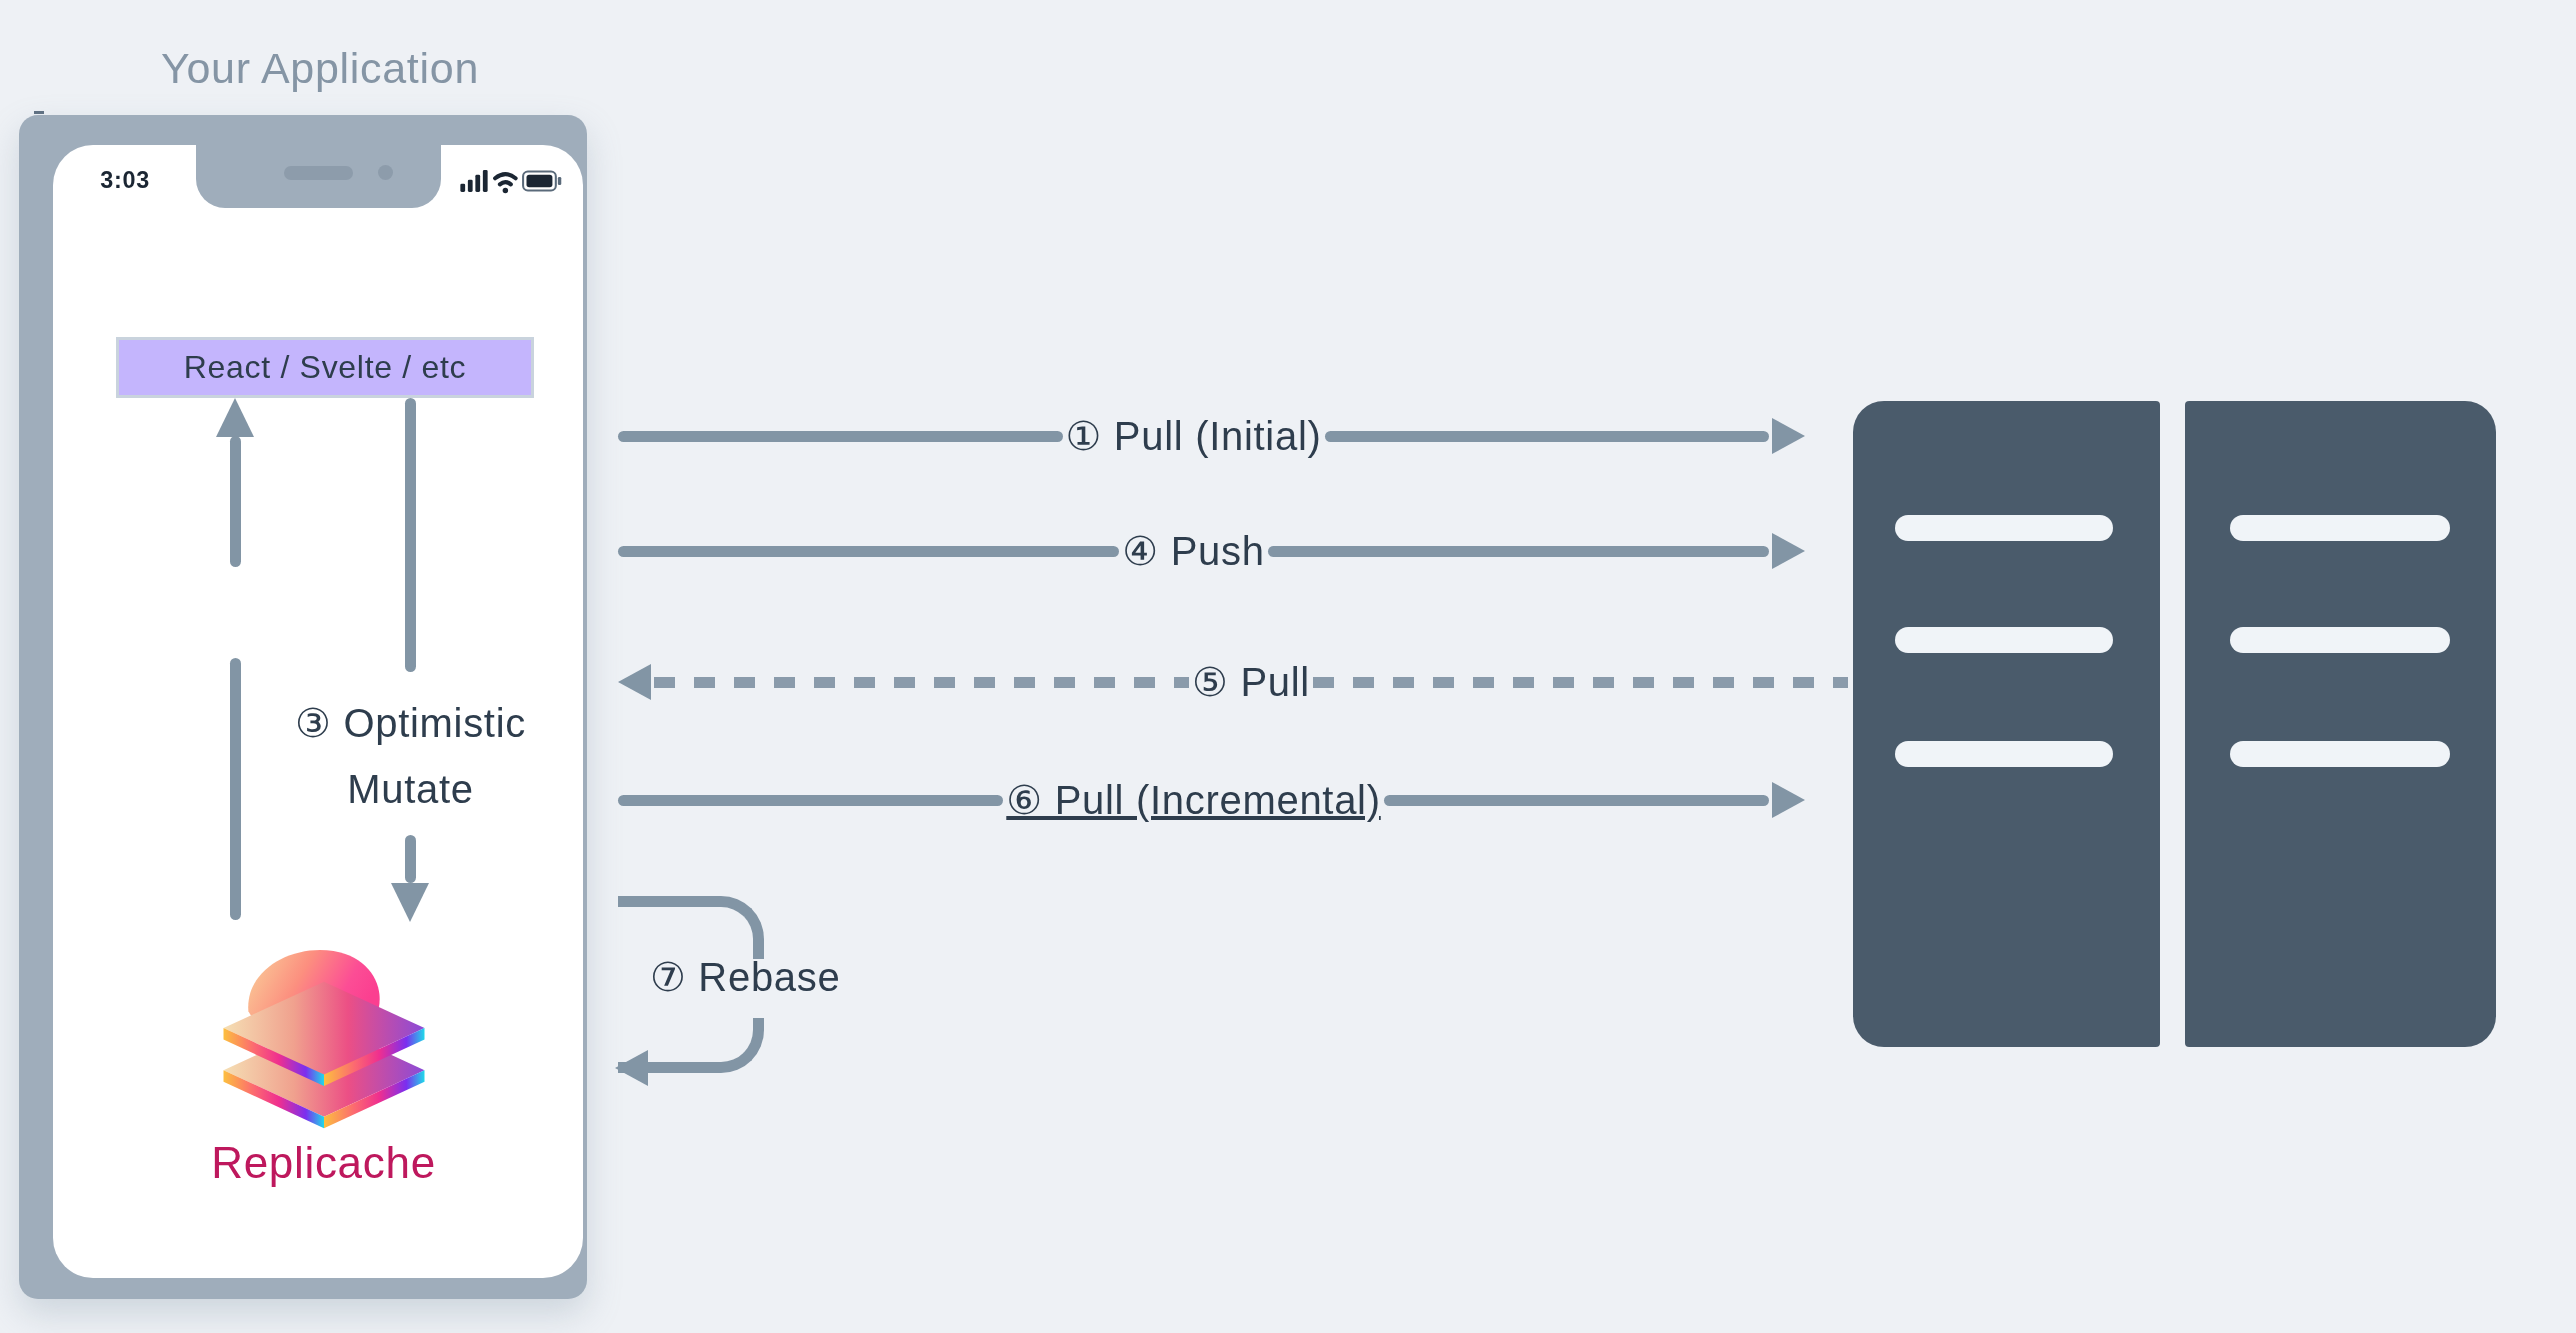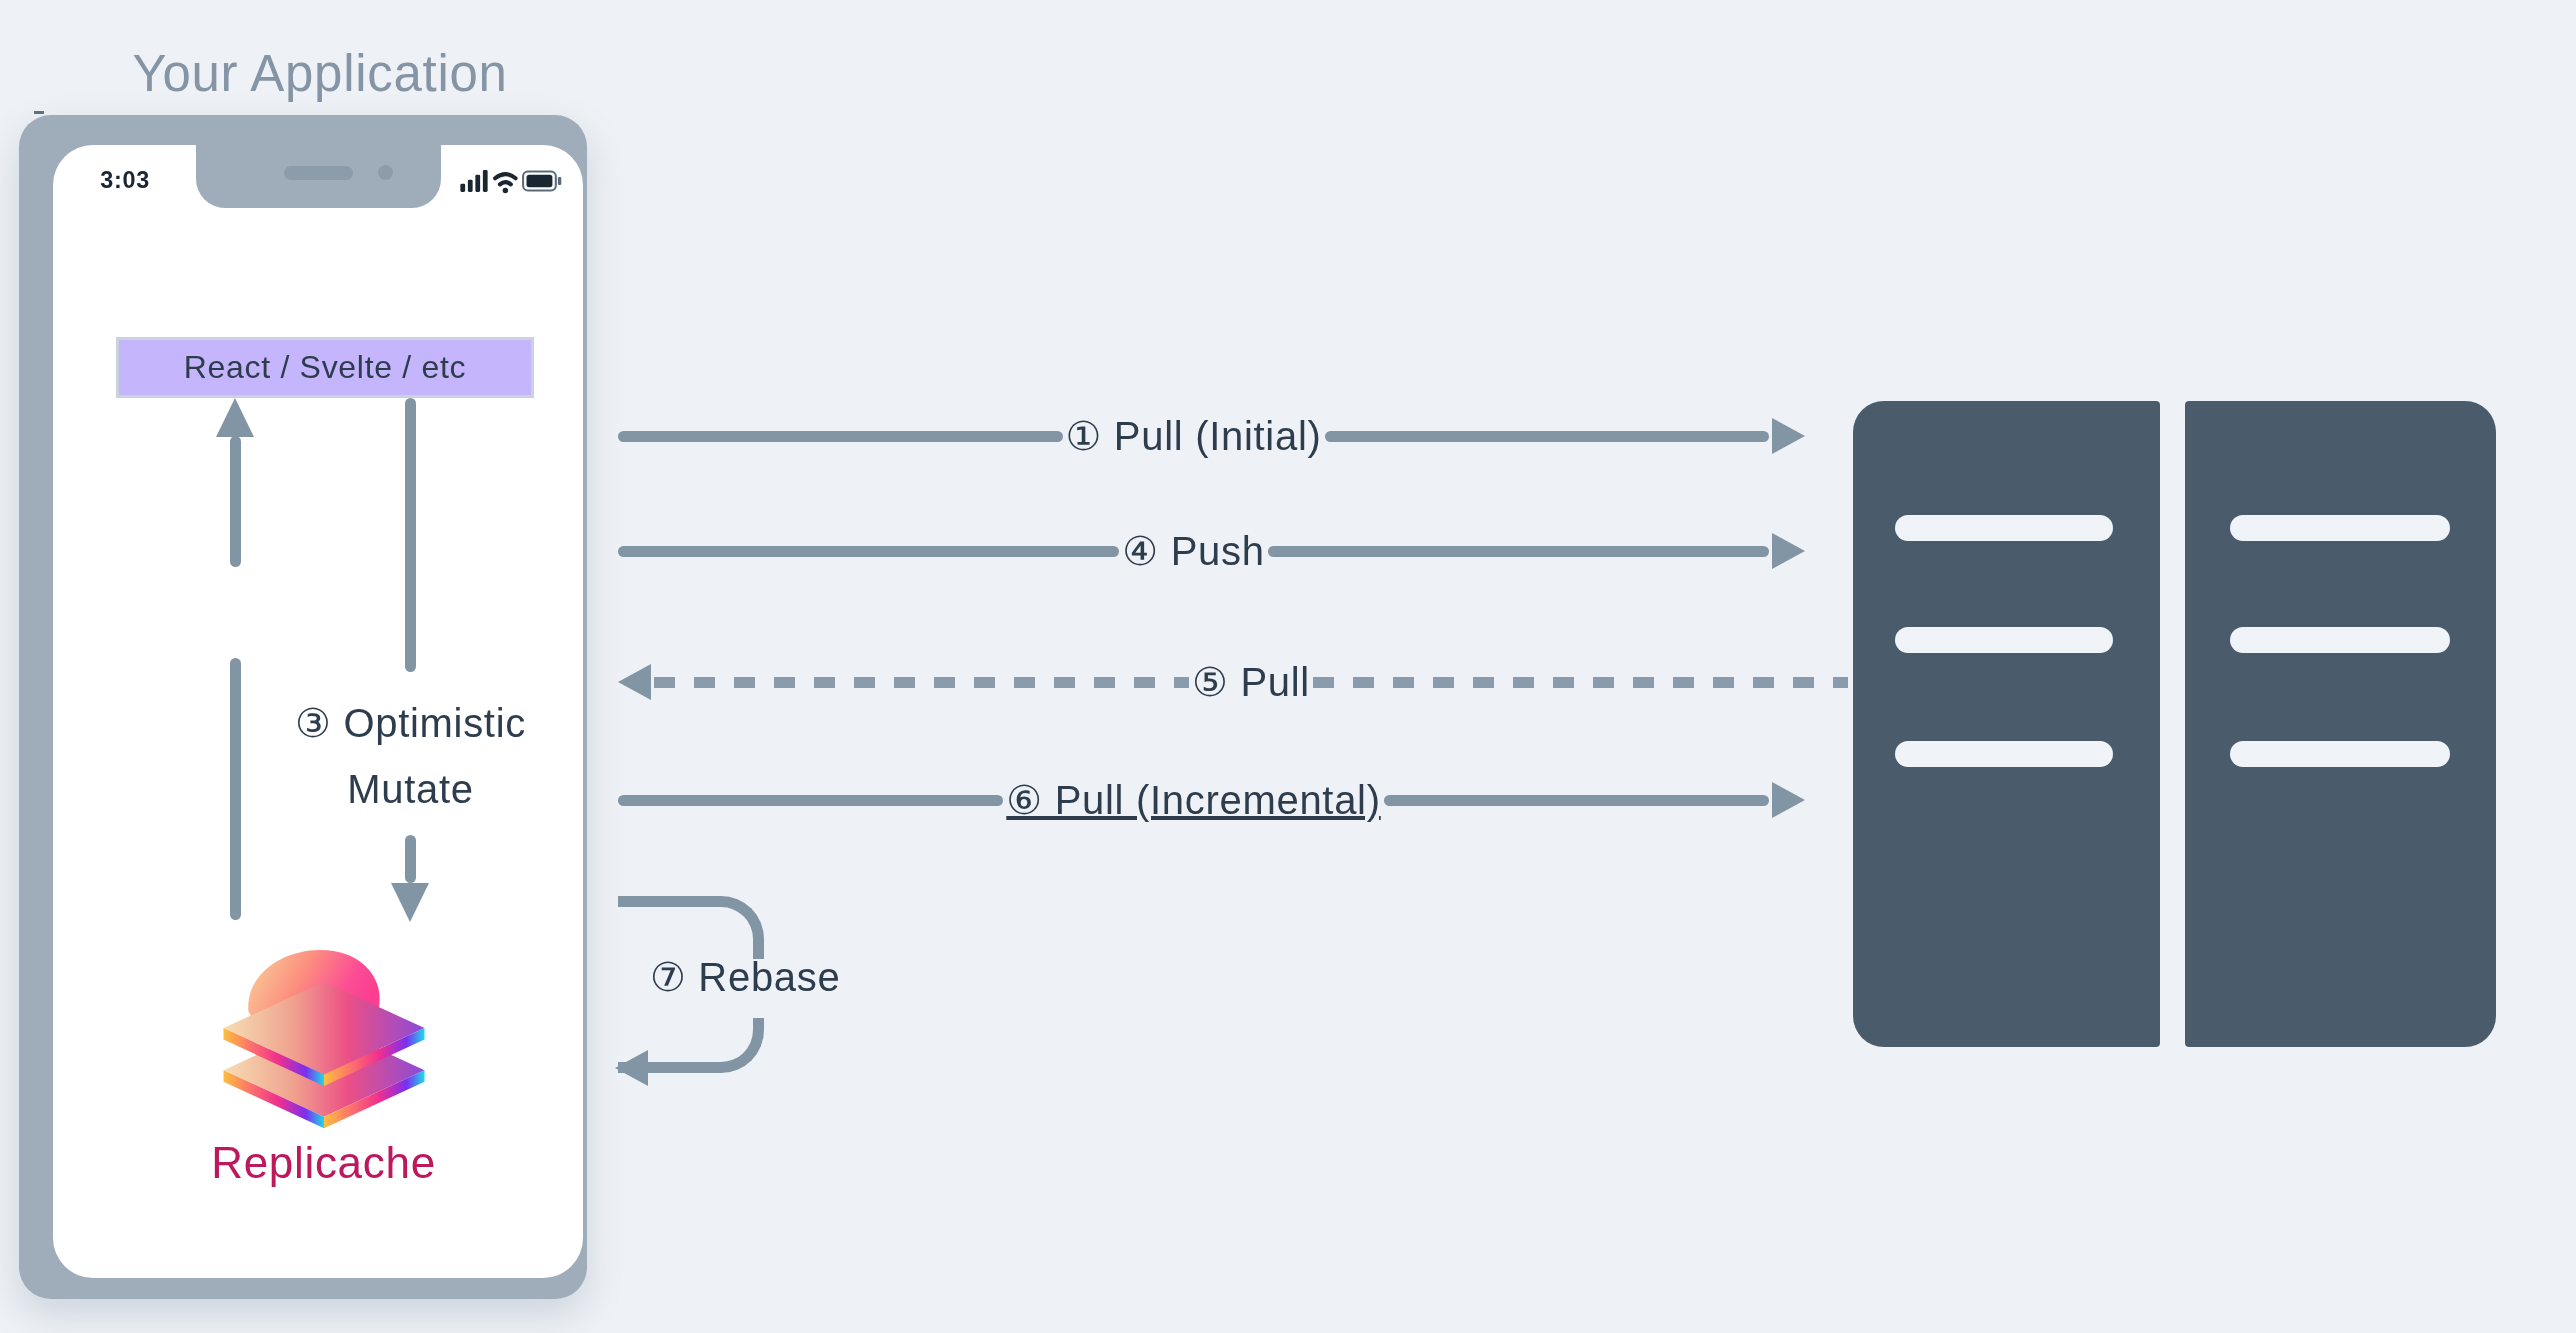--- a/index.html
+++ b/index.html
@@ -3,23 +3,23 @@
 <meta charset="utf-8">
 <style>
   html,body{margin:0;padding:0;background:#eef1f5;}
   #canvas{
     position:relative;width:2576px;height:1334px;overflow:hidden;
     background:#eef1f5;
     font-family:"Liberation Sans",sans-serif;
     color:#2e3d4d;
   }
   .abs{position:absolute;}
-  .title{font-size:51px;letter-spacing:0.7px;color:#8595a5;text-align:center;white-space:nowrap;}
+  .title{font-size:43px;letter-spacing:0.7px;color:#8595a5;text-align:center;white-space:nowrap;}
   
-  .phone-frame{left:19.3px;top:115px;width:568px;height:1184px;background:#9fadbb;border-radius:32px;
+  .phone-frame{left:19.3px;top:115px;width:568px;height:1184px;background:#9fadbb;border-radius:19px;
                box-shadow:0 15px 34px rgba(130,148,165,.30);}
   .phone-screen{left:34px;top:30px;width:530px;height:1133px;background:#ffffff;border-radius:40px;}
   .notch{left:177px;top:30px;width:245px;height:63px;background:#9fadbb;border-radius:0 0 29px 29px;}
   .speaker{left:265px;top:51px;width:69px;height:13.8px;background:#8d9cab;border-radius:6.9px;}
   .camera{left:359px;top:50px;width:15px;height:15px;background:#8d9cab;border-radius:50%;}
   .time{left:81px;top:52px;font-size:23.4px;font-weight:700;color:#1b2633;letter-spacing:0.7px;}
   .statusbar-svg{left:441px;top:51px;}
   
   .react-box{left:116px;top:337px;width:418px;height:61px;background:#c4b5fd;border:3.4px solid #c9d3dd;
              box-sizing:border-box;display:flex;align-items:center;justify-content:center;

